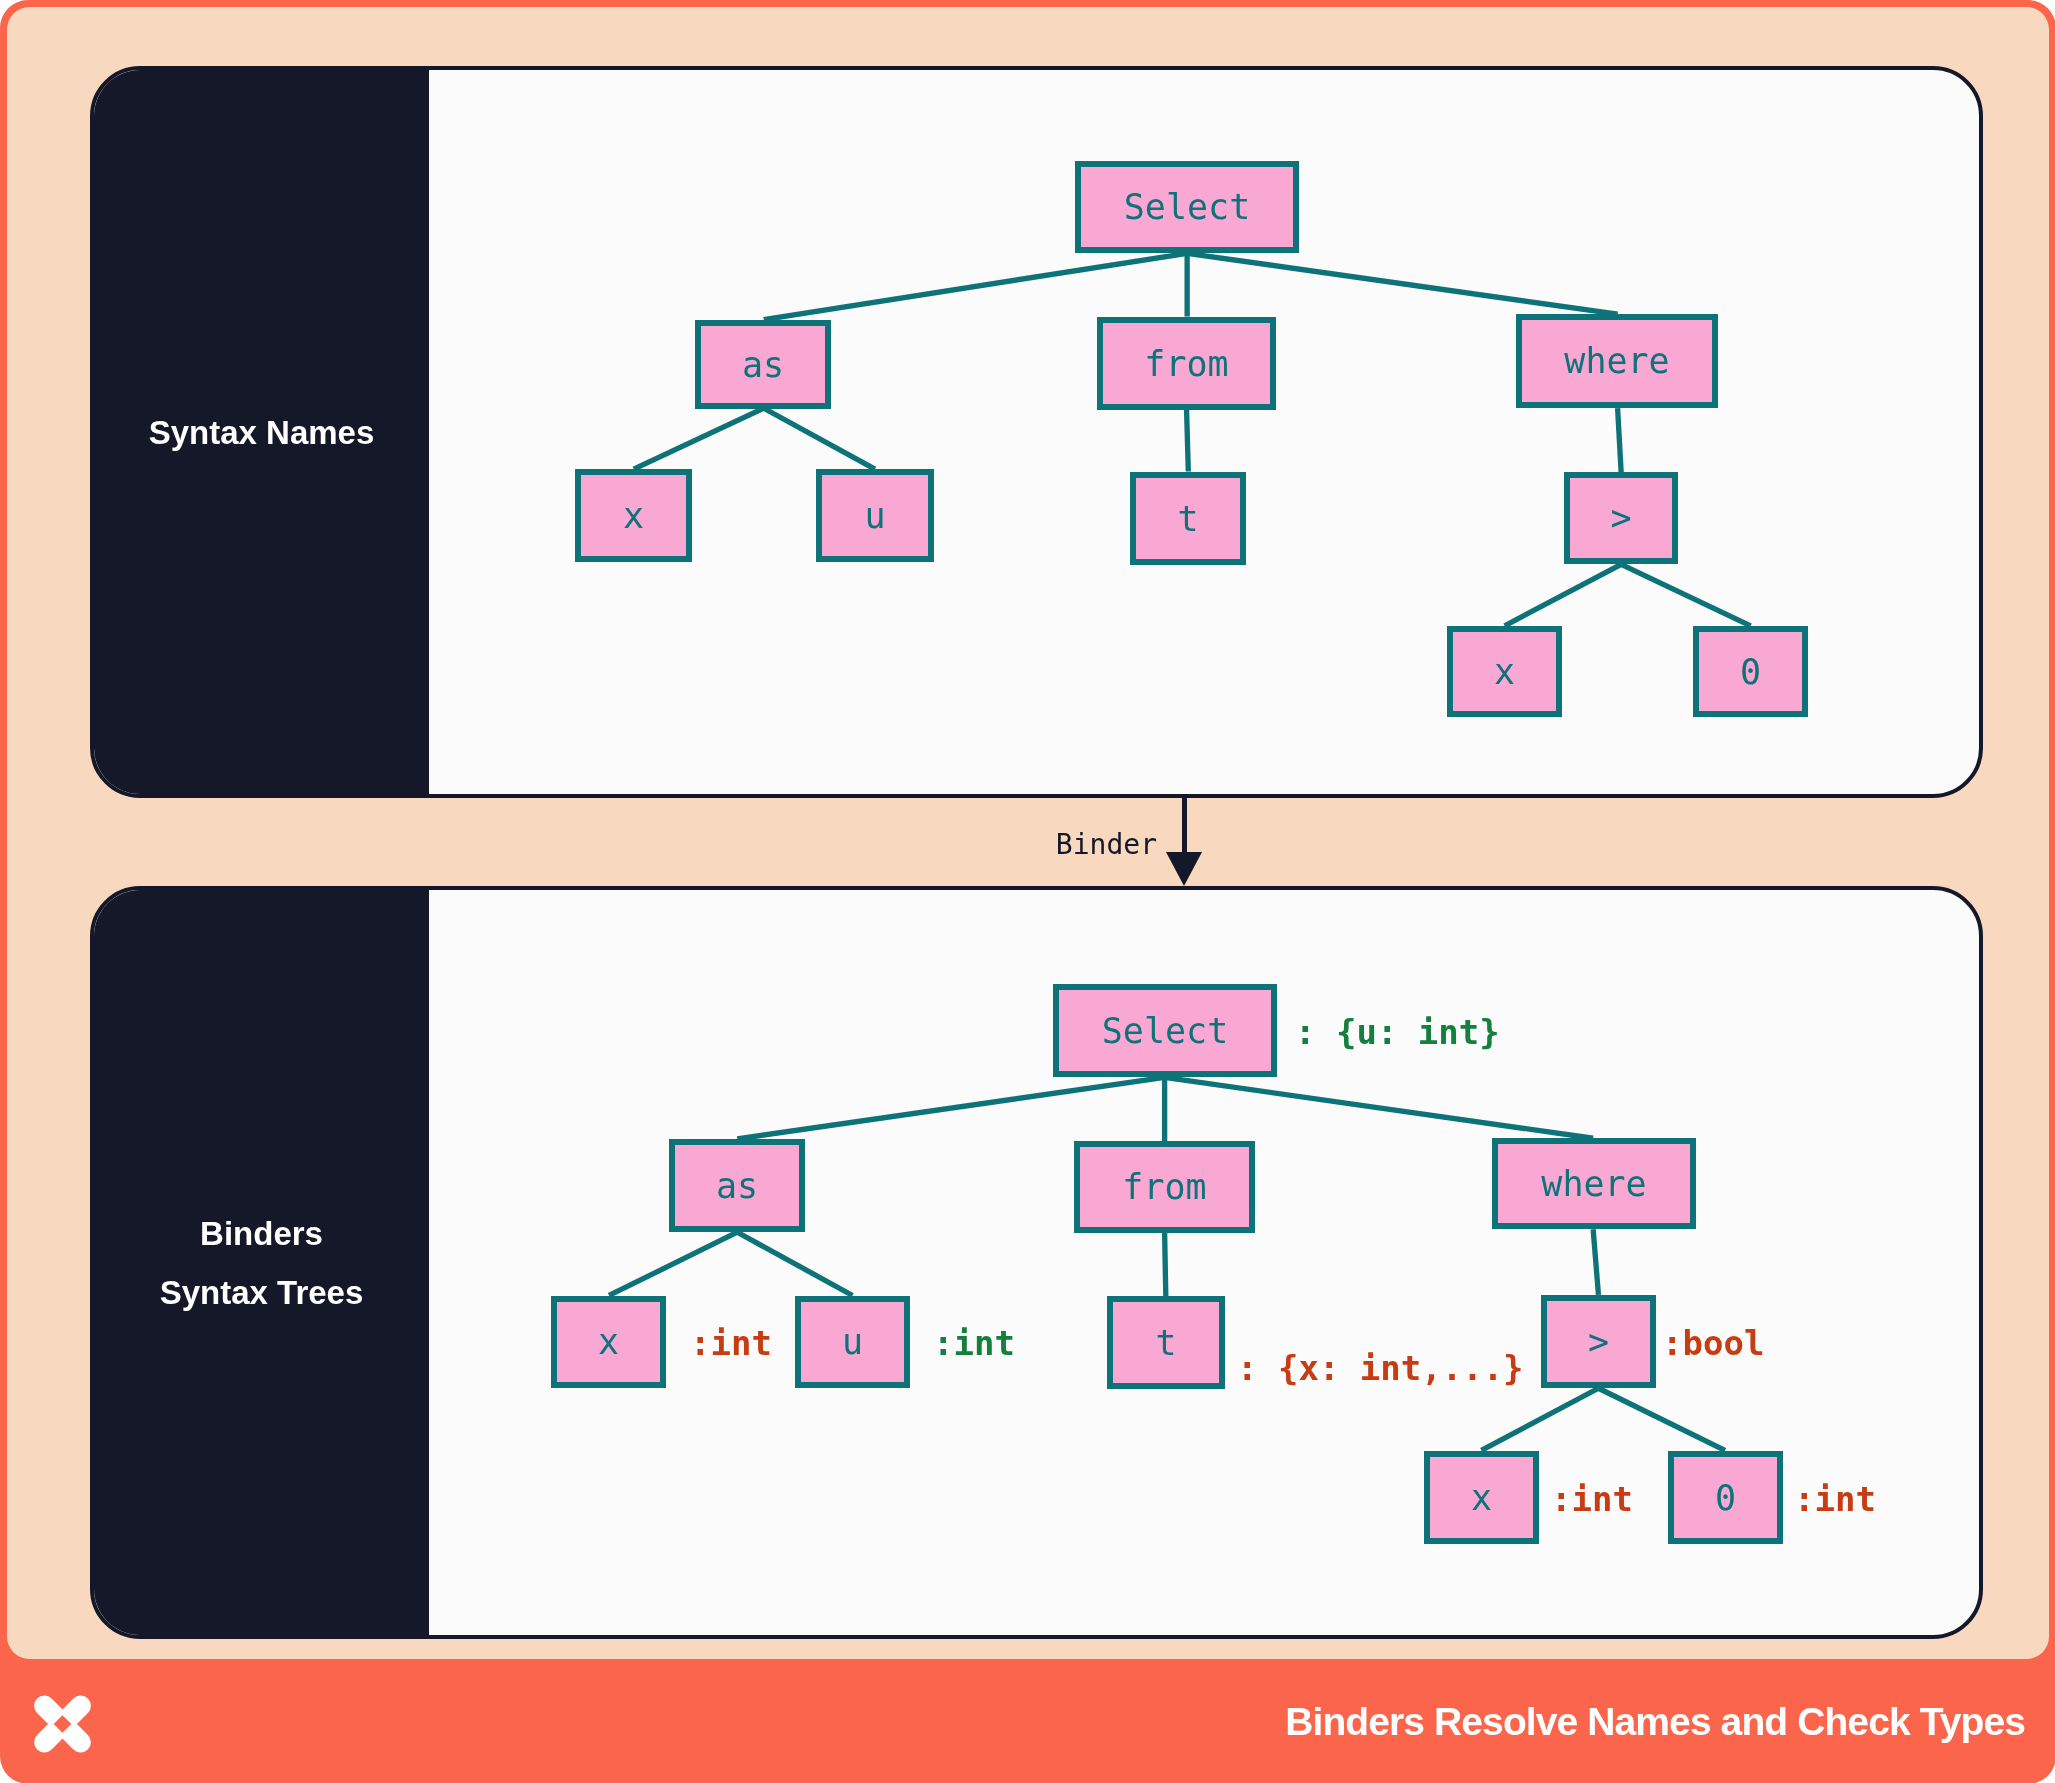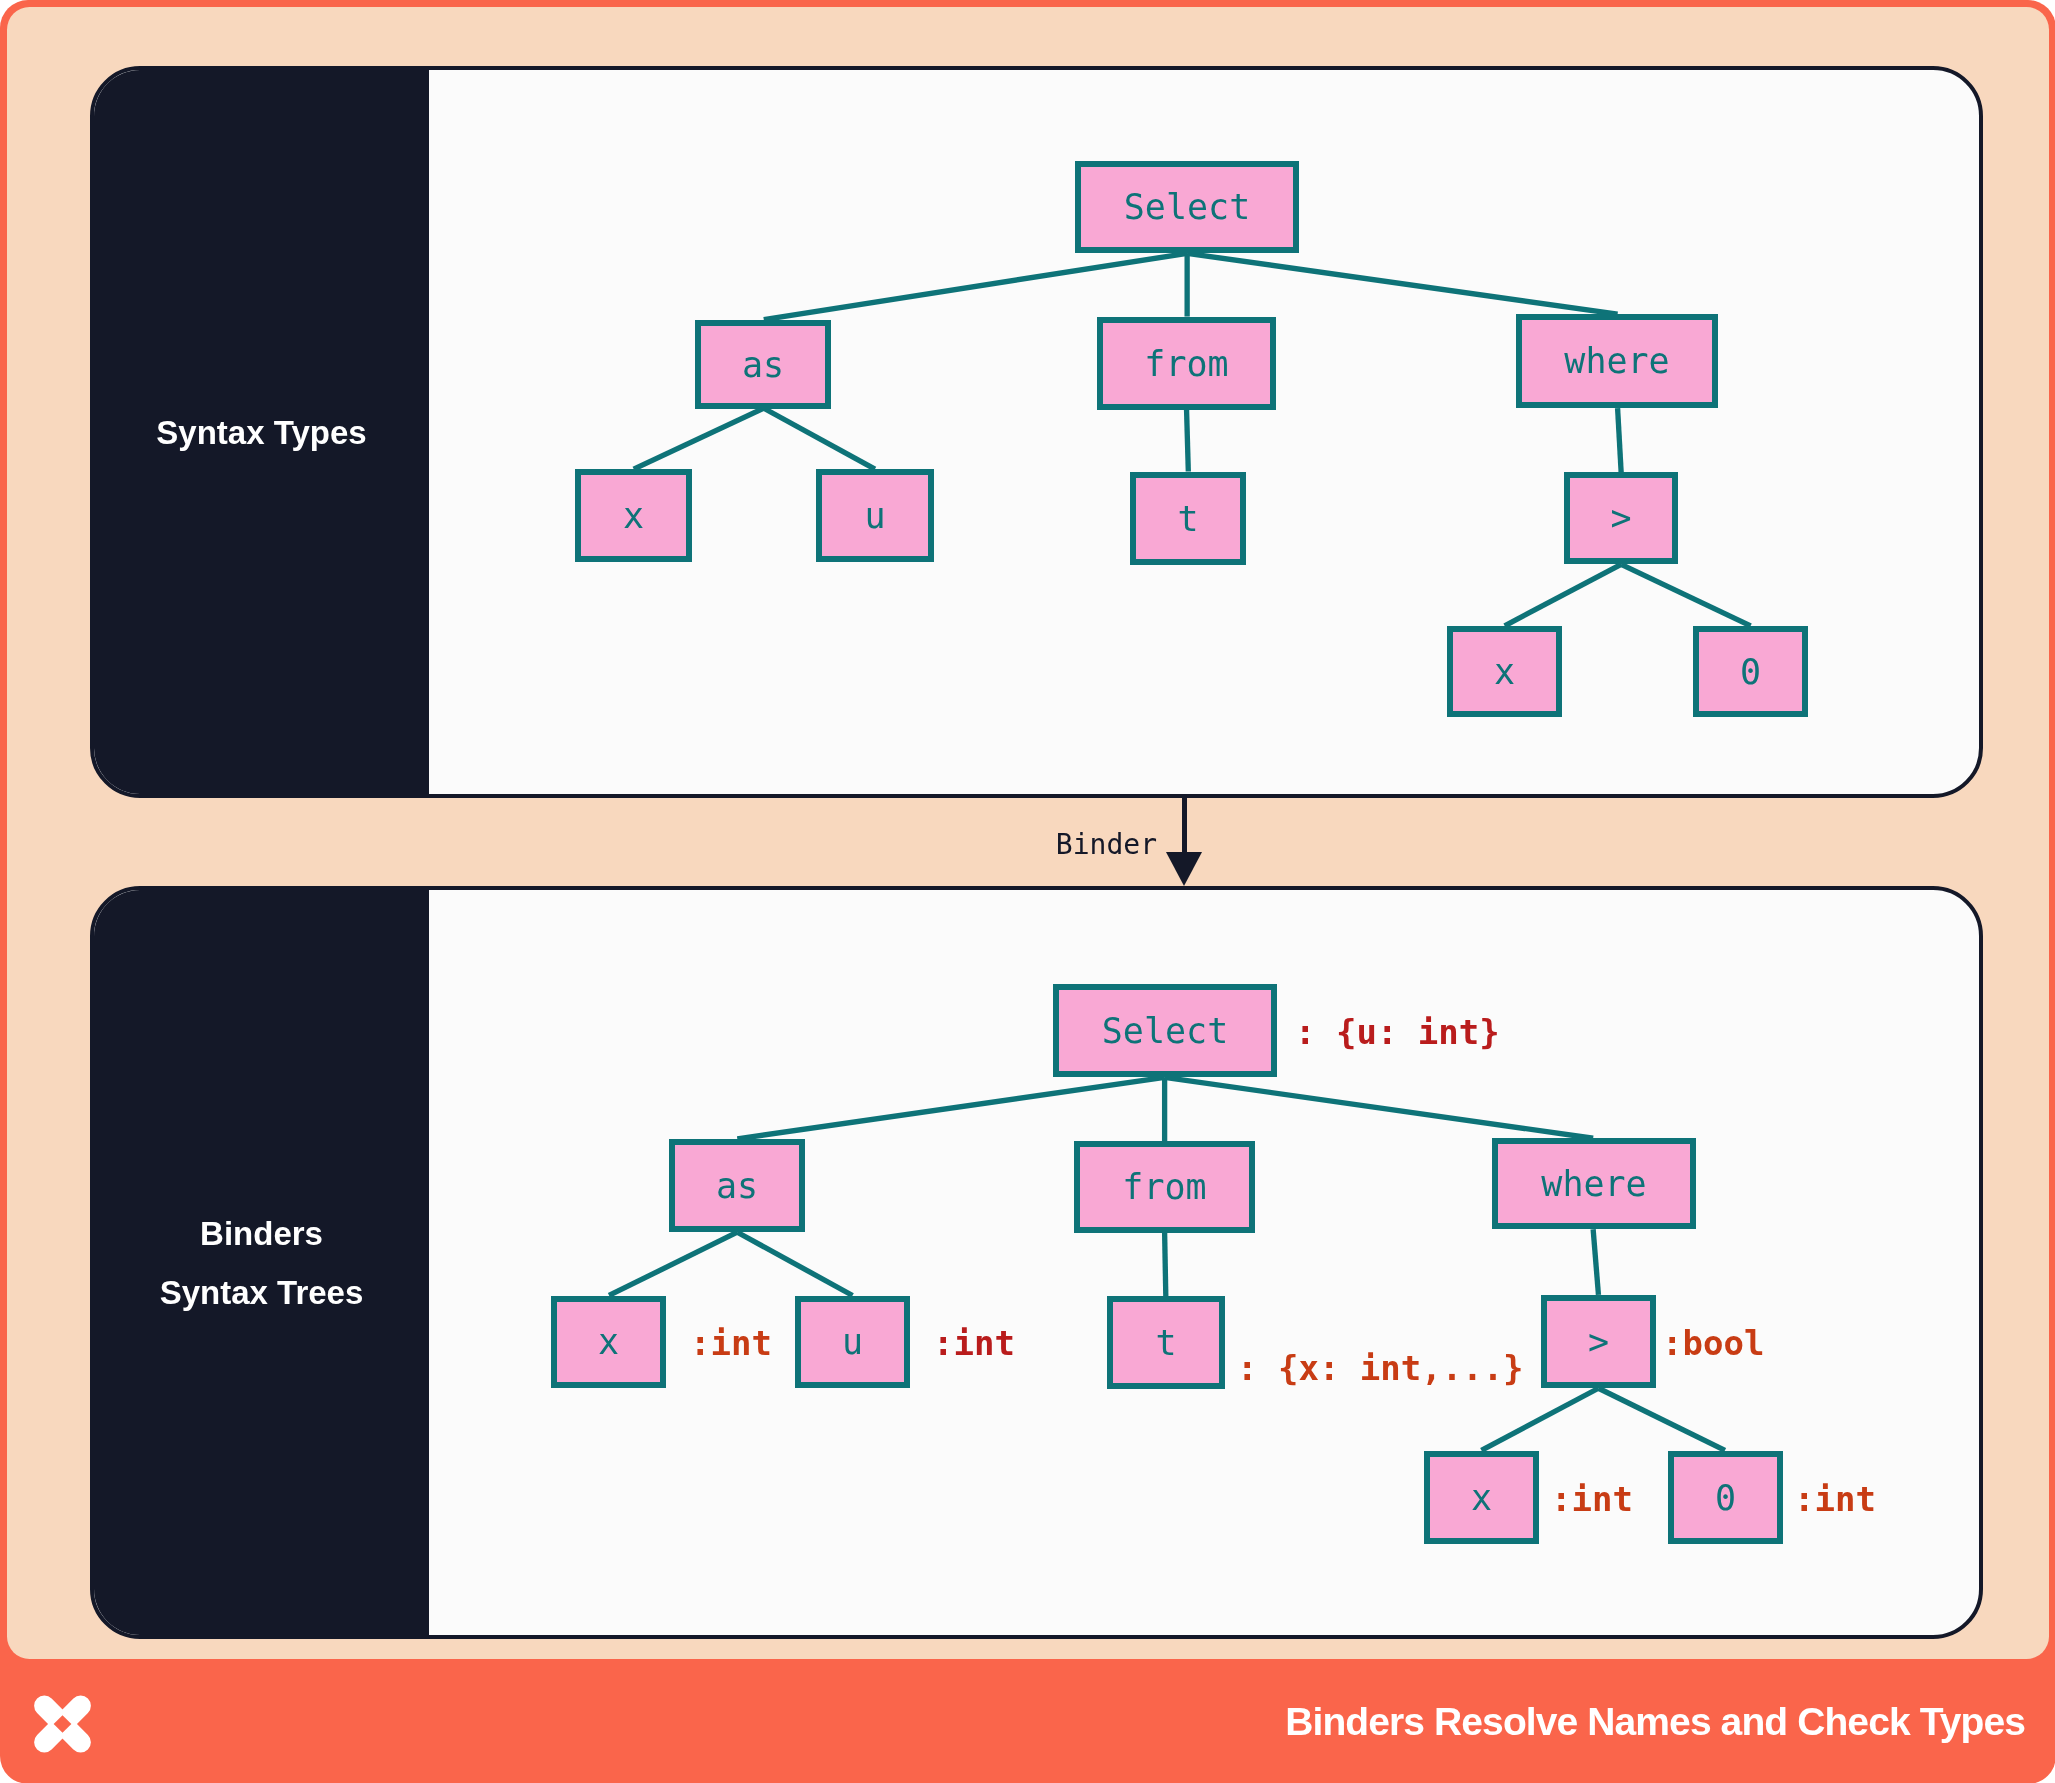--- a/index.html
+++ b/index.html
@@ -26,21 +26,21 @@
   .edges{position:absolute;left:0;top:0;pointer-events:none;}
   .edges line{stroke:#0E7378;stroke-width:9;}
 
   .node{position:absolute;background:#f9a8d4;border:6px solid #0E7378;box-sizing:border-box;
         display:flex;align-items:center;justify-content:center;
         font-family:"DejaVu Sans Mono",monospace;font-size:35px;color:#0E7378;}
 
   .ann{position:absolute;transform:translateY(-50%);white-space:pre;
        font-family:"DejaVu Sans Mono",monospace;font-weight:700;font-size:34px;}
   .ann-red{color:#C83C14;}
-  .ann-navy{color:#b91c1c;}
+  .ann-navy{color:#15803d;}
 
   
   .binder-label{position:absolute;left:946px;top:829px;width:204px;text-align:right;
                 transform:translateY(-50%);font-family:"DejaVu Sans Mono",monospace;
                 font-size:28px;color:#141828;margin-top:8px;}
   .binder-shaft{position:absolute;left:1175px;top:791px;width:5.3px;height:54px;background:#141828;}
   .binder-head{position:absolute;left:1159px;top:845px;width:0;height:0;
                border-left:18.3px solid transparent;border-right:18.3px solid transparent;
                border-top:34px solid #141828;}
 
@@ -95,21 +95,21 @@
         <span>&gt;</span>
       </div>
       <div class="node" style="left:1353px;top:556px;width:115px;height:91px">
         <span>x</span>
       </div>
       <div class="node" style="left:1599px;top:556px;width:115px;height:91px">
         <span>0</span>
       </div>
 
       <div class="sidebar">
-        <div class="sidebar-label">Syntax Types</div>
+        <div class="sidebar-label">Syntax Names</div>
       </div>
     </section>
 
     <span class="binder-label">Binder</span>
     <div class="binder-shaft"></div>
     <div class="binder-head"></div>
 
     <section class="panel panel-bottom">
       <svg class="edges" width="1893" height="753" viewBox="0 0 3200 1274">
         <line x1="1810" y1="317" x2="1087" y2="421"></line>

